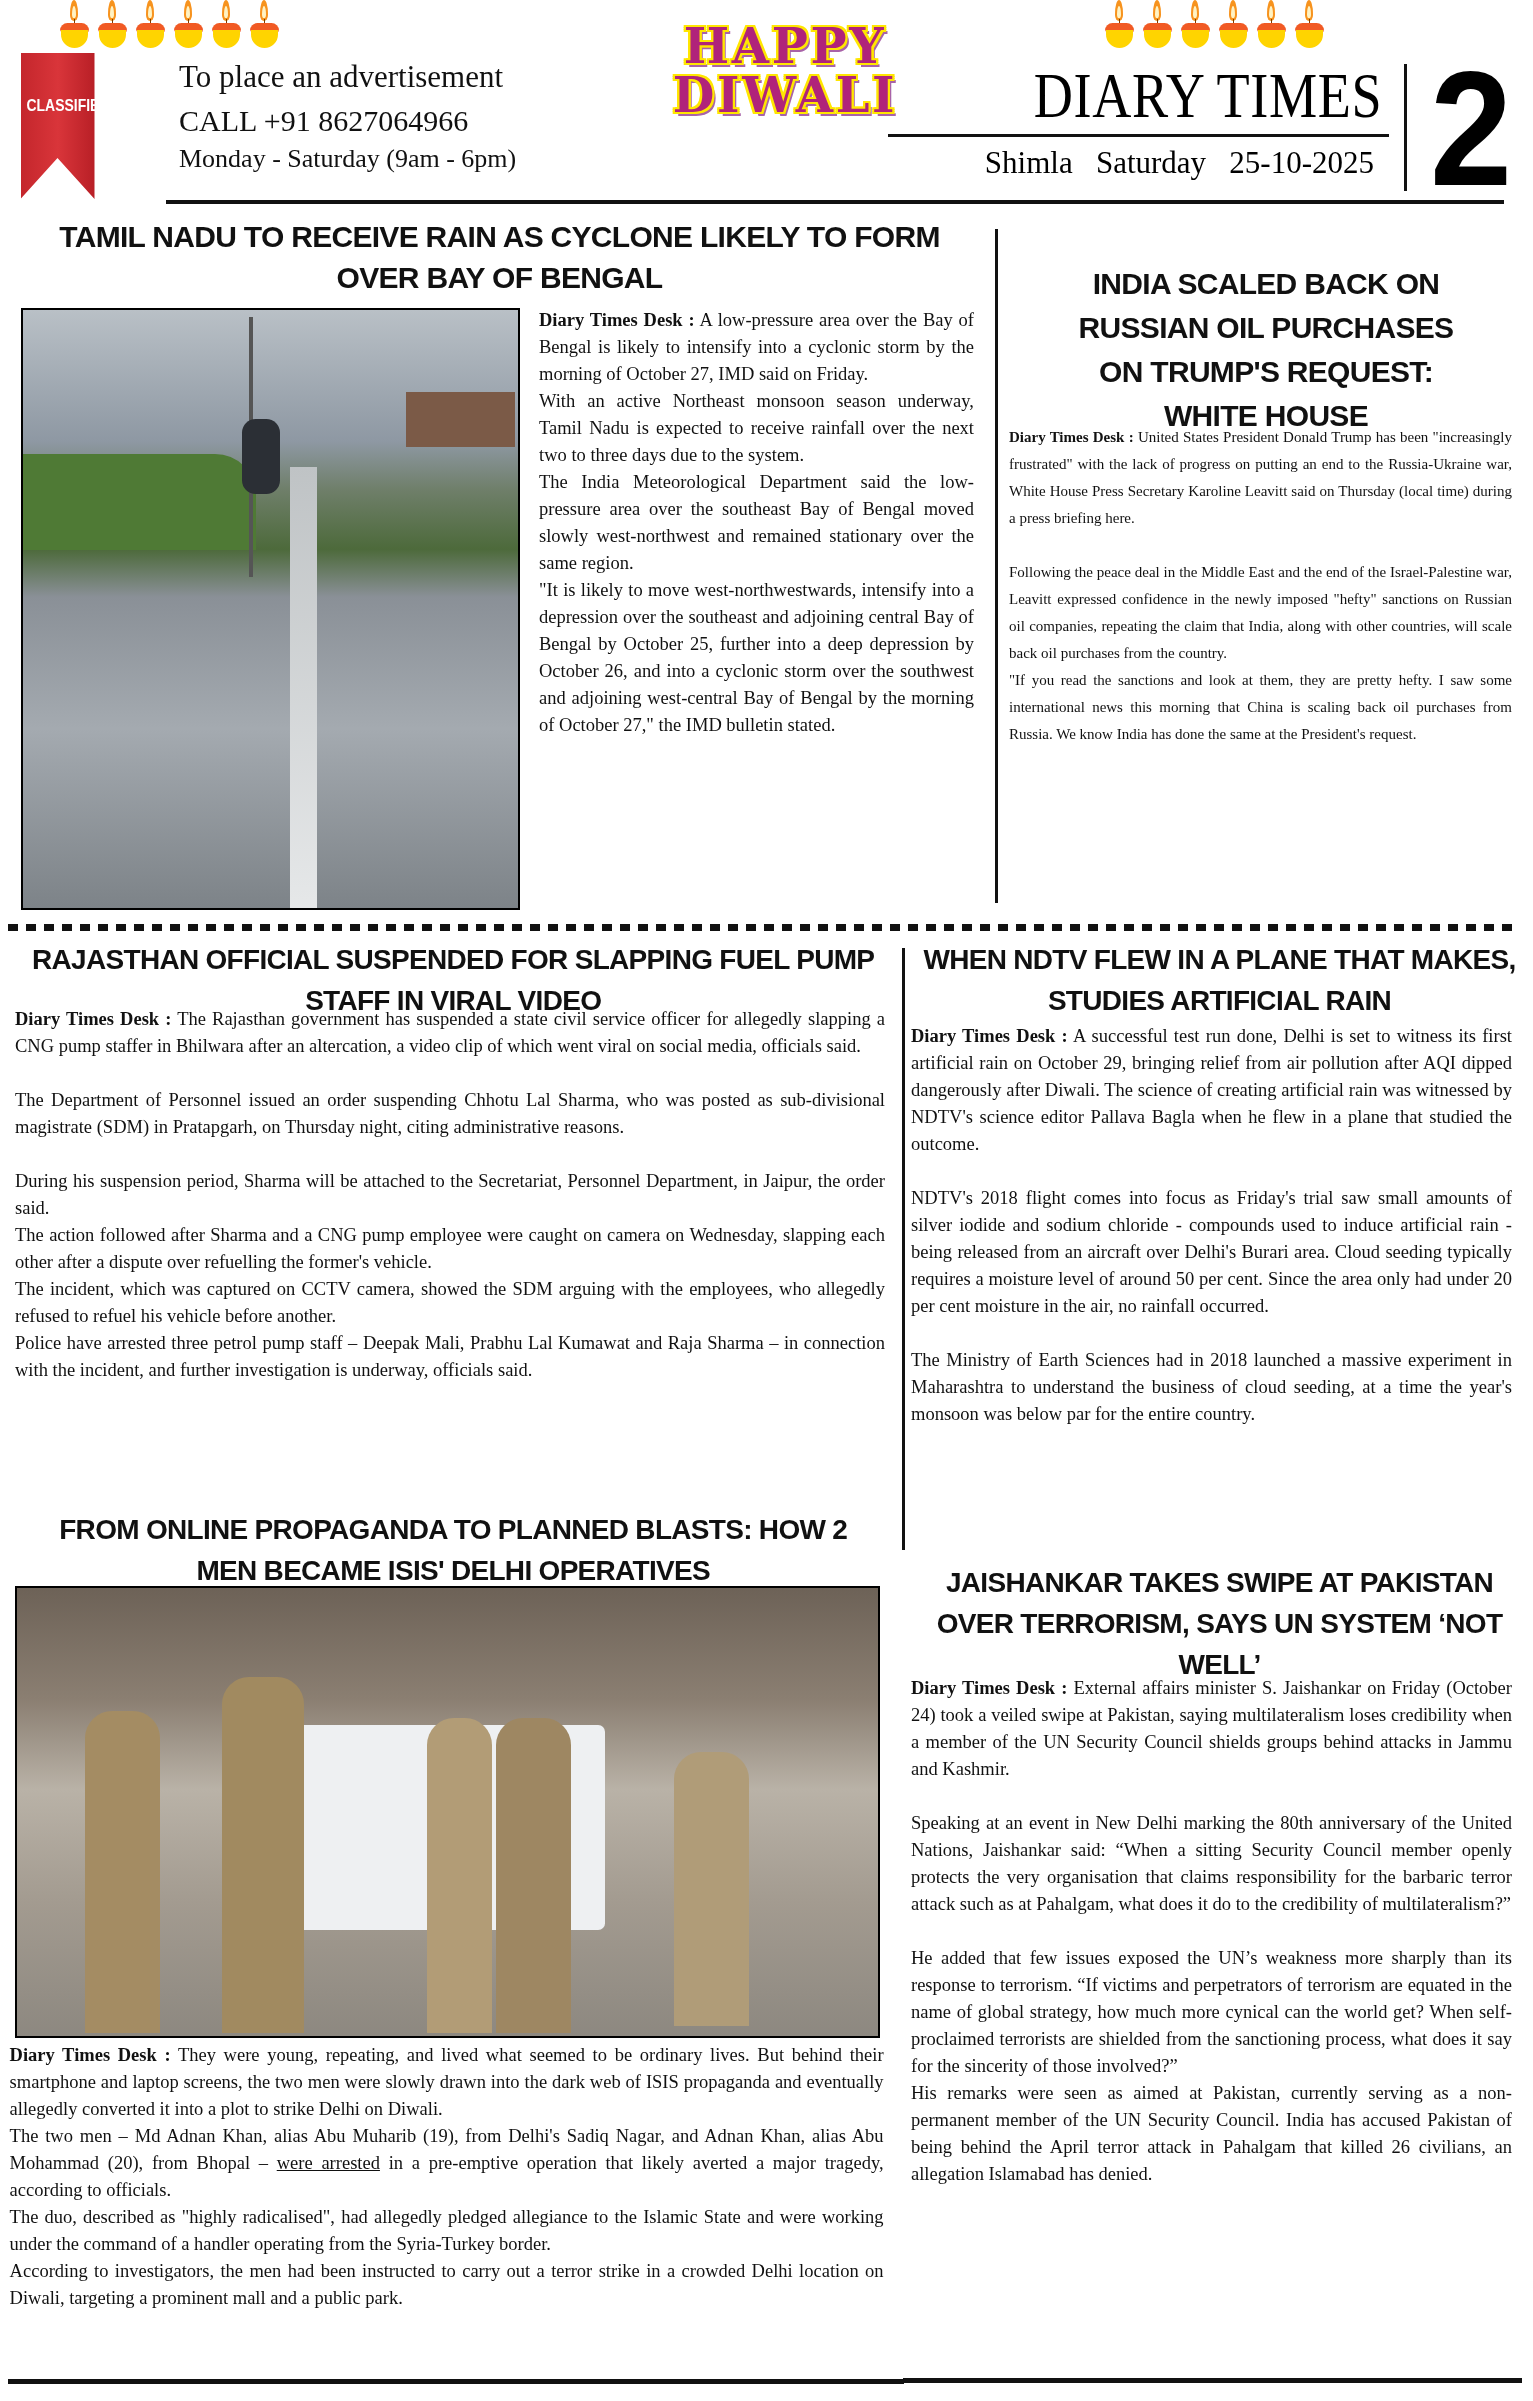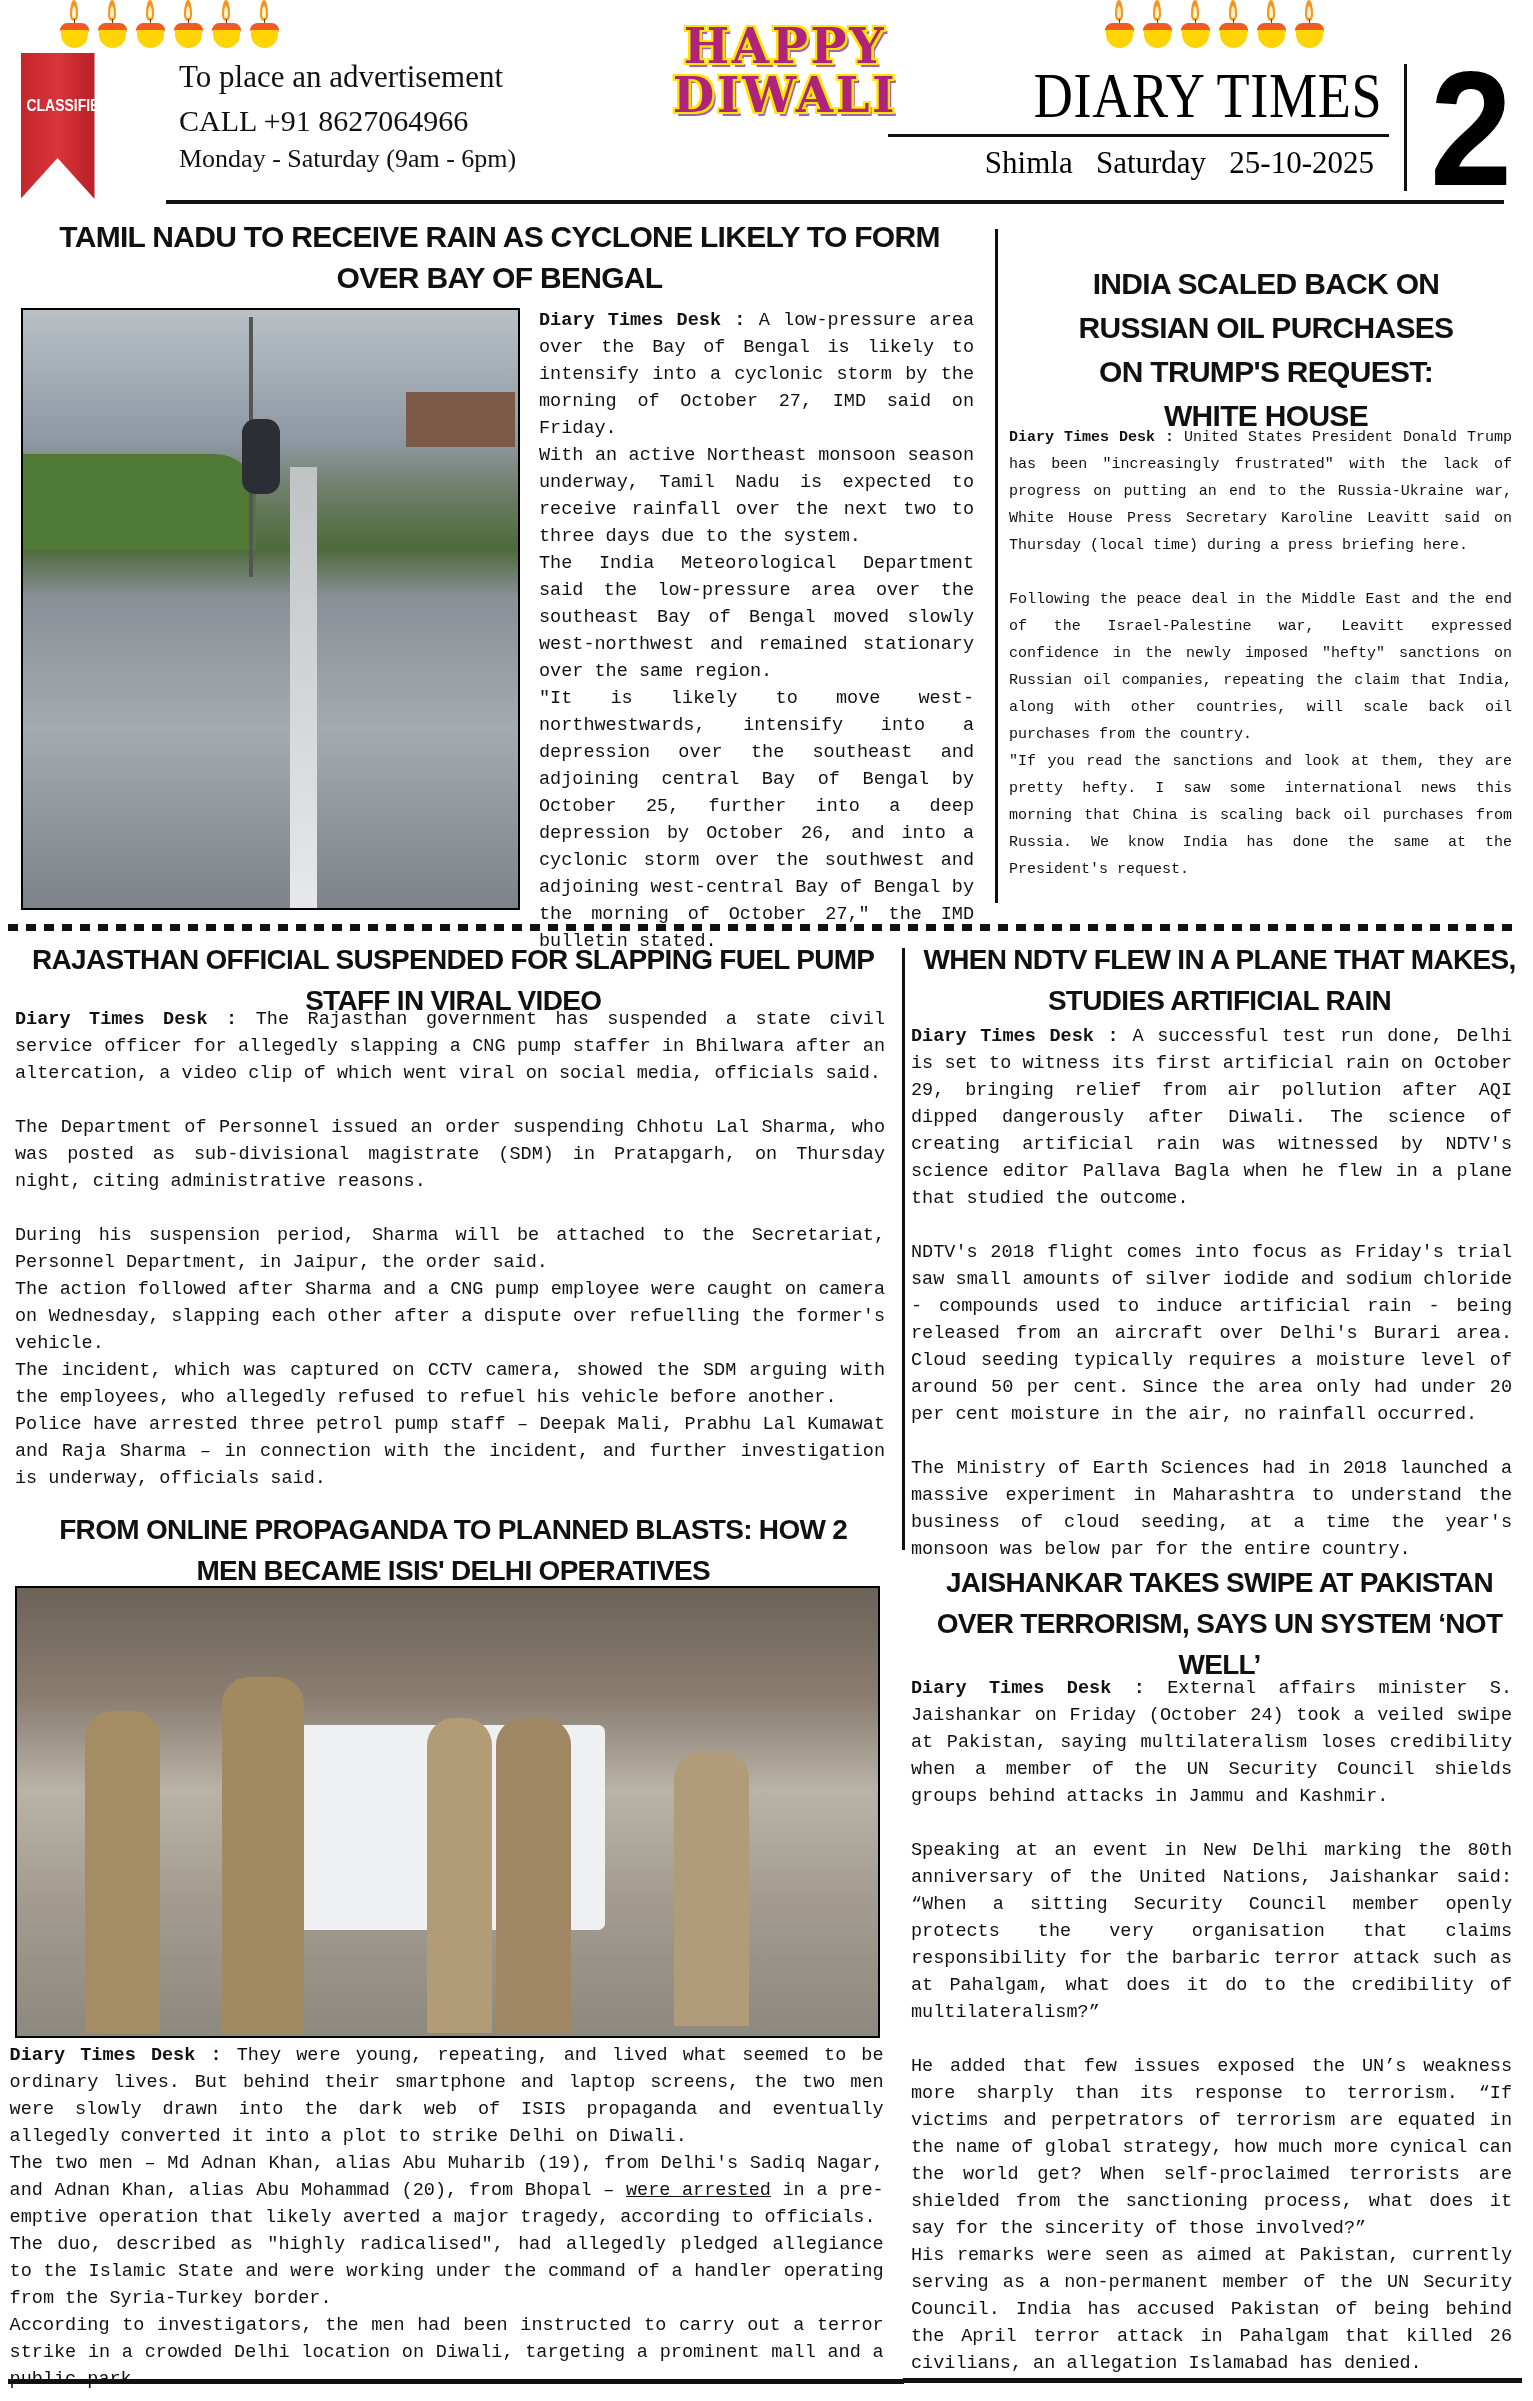--- a/index.html
+++ b/index.html
@@ -26,21 +26,21 @@
   .masthead { position: absolute; left: 889px; top: 63px; width: 499px; text-align: right; padding-right: 6.8px; font-family: "Liberation Serif", serif; font-size: 63px; line-height: 66px; transform: scaleX(0.86); transform-origin: right center; font-weight: normal; letter-spacing: 0.7px; }
   .masthead-rule { position: absolute; left: 888px; top: 134px; width: 501px; height: 3.4px; background: #111; }
   .dateline { position: absolute; left: 868px; top: 145px; width: 506px; text-align: right; font-family: "Liberation Serif", serif; font-size: 31px; white-space: nowrap; }
   .vrule-head { position: absolute; left: 1404px; top: 64px; width: 2.7px; height: 127px; background: #111; }
   .page-number { position: absolute; left: 1413px; top: 53px; width: 116px; text-align: center; font-family: "Liberation Sans", sans-serif; font-weight: bold; font-size: 164px; line-height: 151px; transform: scaleX(0.9); }
 
   .head-rule { position: absolute; left: 166px; top: 200px; width: 1338px; height: 4.1px; background: #111; }
 
   
   .headline { position: absolute; text-align: center; font-family: "Liberation Sans", sans-serif; font-weight: bold; text-transform: uppercase; color: #111; letter-spacing: -0.7px; }
-  .body-text { position: absolute; font-family: Liberation Mono, monospace; color: #111; text-align: justify; }
+  .body-text { position: absolute; font-family: Liberation Serif, serif; color: #111; text-align: justify; }
   .body-text p { margin: 0; }
   .body-text p.gap { margin-top: 27px; }
   .desk { font-weight: bold; }
   .underline { text-decoration: underline; }
 
   .photo { position: absolute; border: 2.7px solid #000; overflow: hidden; }
 
   .vrule { position: absolute; width: 2.7px; background: #111; }
   .dashed { position: absolute; height: 6.8px; background: repeating-linear-gradient(90deg,#111 0 9.6px,transparent 9.6px 18px); }
   .thick-rule { position: absolute; height: 4.8px; background: #111; }

